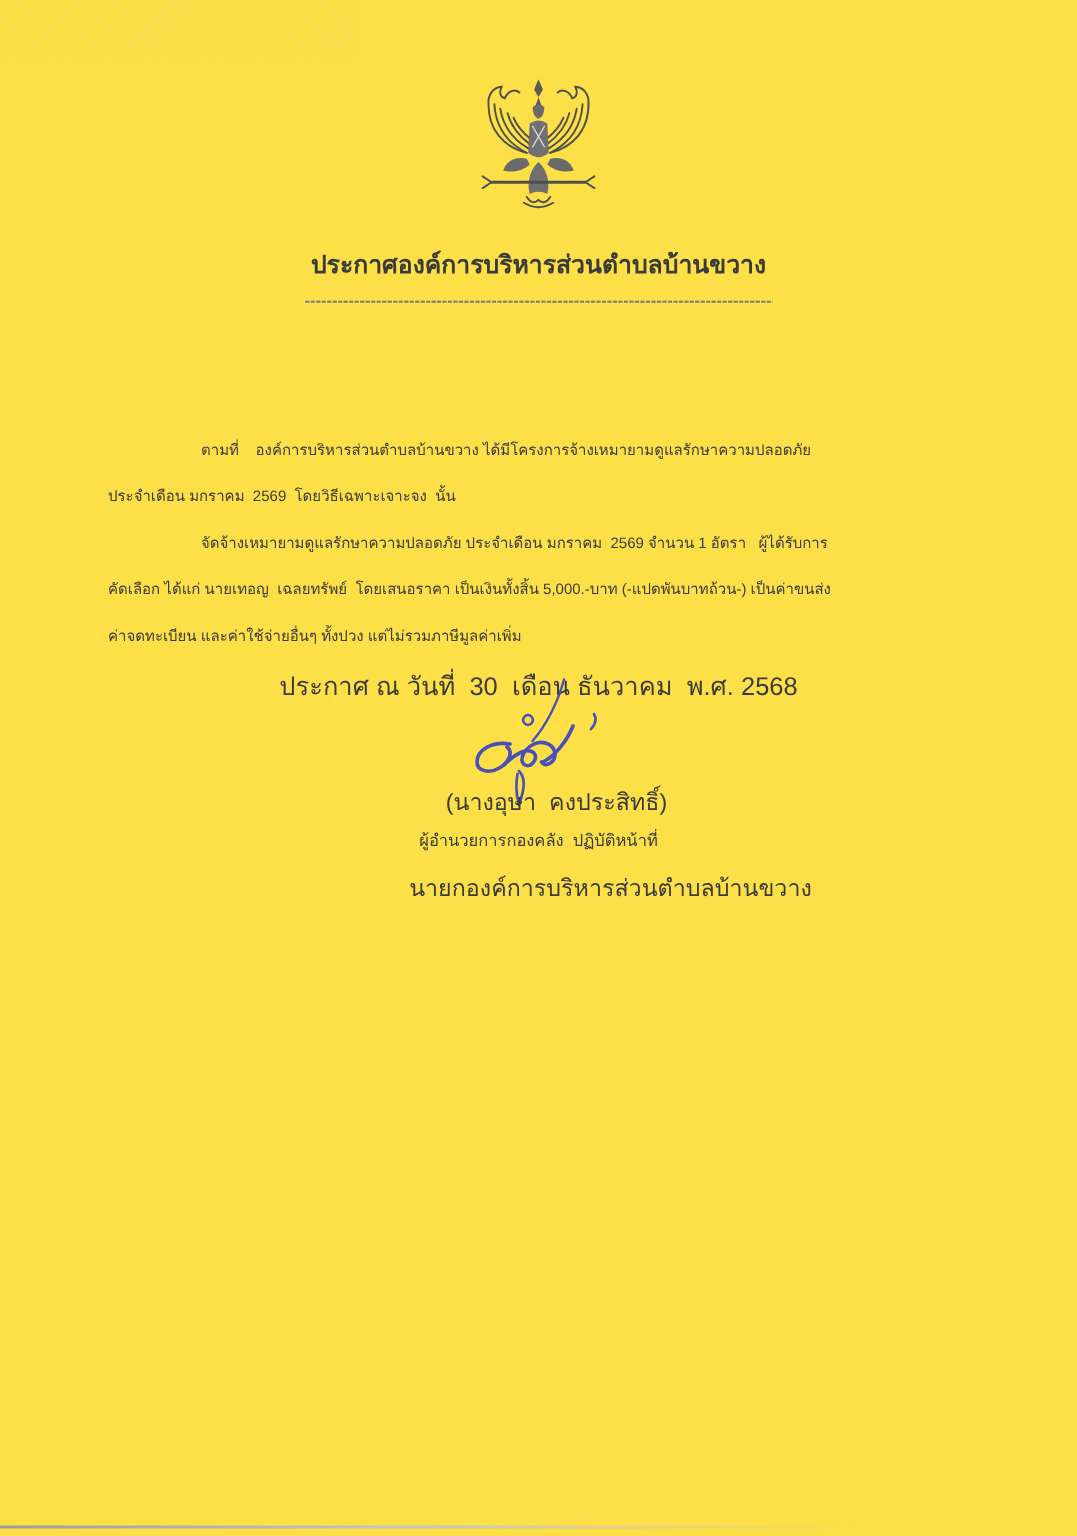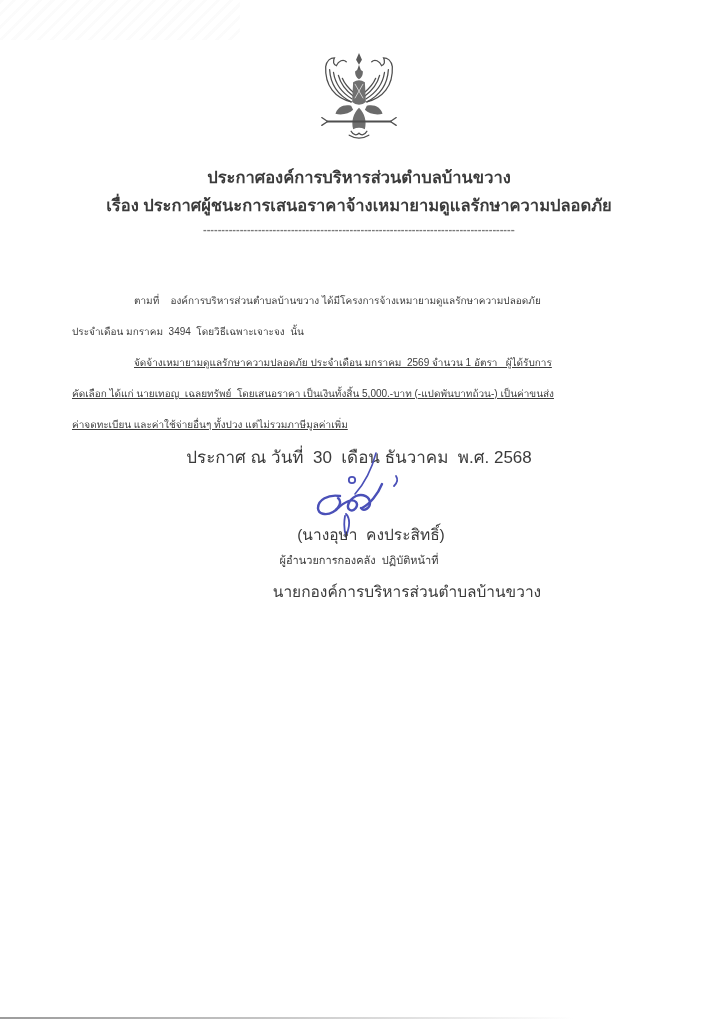--- a/index.html
+++ b/index.html
@@ -1,20 +1,20 @@
 <!DOCTYPE html>
 <html lang="th"><head>
 <meta charset="utf-8">
 <style>
   html,body{margin:0;padding:0;background:#e8e8e8;}
   .page{
     position:relative;
     width:718px;height:1024px;
     margin:0 auto;
-    background:#ffffff;
+    background:#fde047;
     font-family:"Liberation Sans","DejaVu Sans",sans-serif;
     color:#3b3b3b;
     overflow:hidden;
   }
   .txt{white-space:pre-wrap;}
   .emblem{
     position:absolute;top:50px;left:0;width:100%;
     display:flex;justify-content:center;
   }
   .header{
@@ -24,21 +24,21 @@
   .separator{
     margin:4px auto 0 auto;width:312px;height:14px;
     overflow:hidden;color:#7a7a7a;font-size:11px;letter-spacing:0;
     line-height:12px;white-space:nowrap;
   }
   .body-text{
     position:absolute;left:72px;right:60px;
     font-size:10px;line-height:31px;
   }
   .para1{top:285px;}
-  .para2{top:347px;text-decoration:underline;}
+  .para2{top:347px;}
   .indent{padding-left:62px;}
   .date-line{
     position:absolute;top:443px;left:0;width:100%;
     text-align:center;font-size:17px;
   }
   .signature{
     position:absolute;top:452px;left:300px;width:130px;height:86px;
   }
   .sig-name{
     position:absolute;top:522px;left:0;width:100%;
@@ -99,27 +99,26 @@
       <path d="M18,72 L82,72" stroke-width="2"></path>
       <path d="M18,72 L12,68 M18,72 L12,76 M82,72 L88,68 M82,72 L88,76"></path>
 
       <path d="M42,82 Q46,88 50,84 Q54,88 58,82"></path>
       <path d="M40,86 Q50,92 60,86"></path>
     </svg>
   </div>
 
   <div class="header">
     <div class="txt">ประกาศองค์การบริหารส่วนตำบลบ้านขวาง</div>
-    <div class="txt">เรื่อง ประกาศผู้ชนะการเสนอราคาจ้างเหมายามดูแลรักษาความปลอดภัย</div>
     <div class="separator">--------------------------------------------------------------------------------------------------------</div>
   </div>
 
   <div class="body-text para1">
     <div class="txt indent">ตามที่    องค์การบริหารส่วนตำบลบ้านขวาง ได้มีโครงการจ้างเหมายามดูแลรักษาความปลอดภัย</div>
-    <div class="txt">ประจำเดือน มกราคม  3494  โดยวิธีเฉพาะเจาะจง  นั้น</div>
+    <div class="txt">ประจำเดือน มกราคม  2569  โดยวิธีเฉพาะเจาะจง  นั้น</div>
   </div>
 
   <div class="body-text para2">
     <div class="txt indent">จัดจ้างเหมายามดูแลรักษาความปลอดภัย ประจำเดือน มกราคม  2569 จำนวน 1 อัตรา   ผู้ได้รับการ</div>
     <div class="txt">คัดเลือก ได้แก่ นายเทอญ  เฉลยทรัพย์  โดยเสนอราคา เป็นเงินทั้งสิ้น 5,000.-บาท (-แปดพันบาทถ้วน-) เป็นค่าขนส่ง</div>
     <div class="txt">ค่าจดทะเบียน และค่าใช้จ่ายอื่นๆ ทั้งปวง แต่ไม่รวมภาษีมูลค่าเพิ่ม</div>
   </div>
 
   <div class="date-line txt">ประกาศ ณ วันที่  30  เดือน ธันวาคม  พ.ศ. 2568</div>
 

